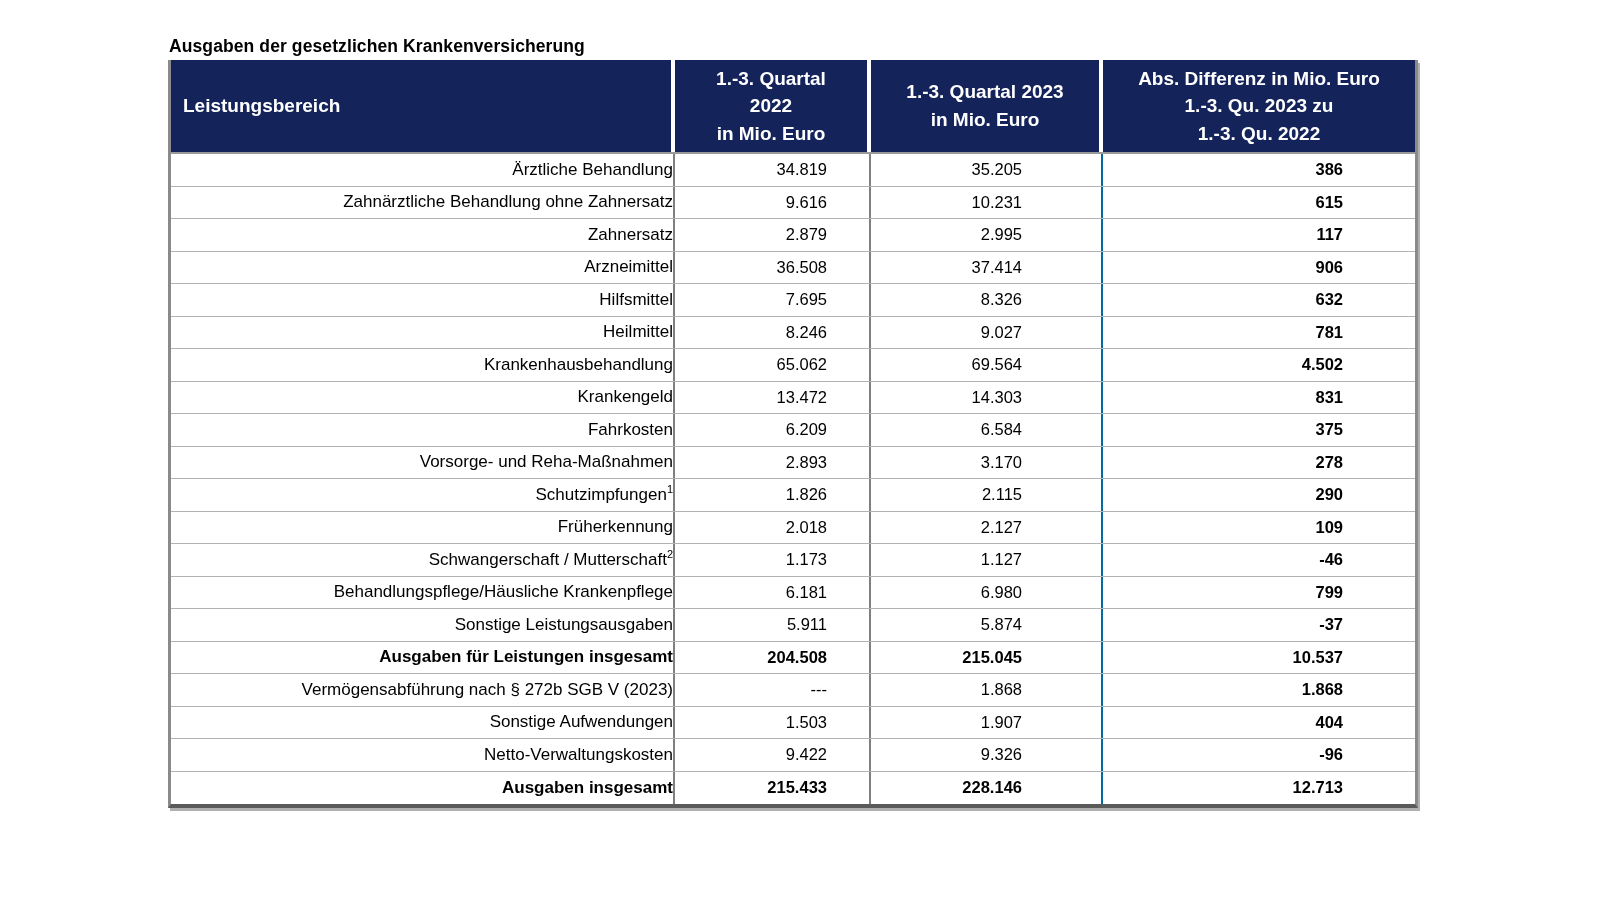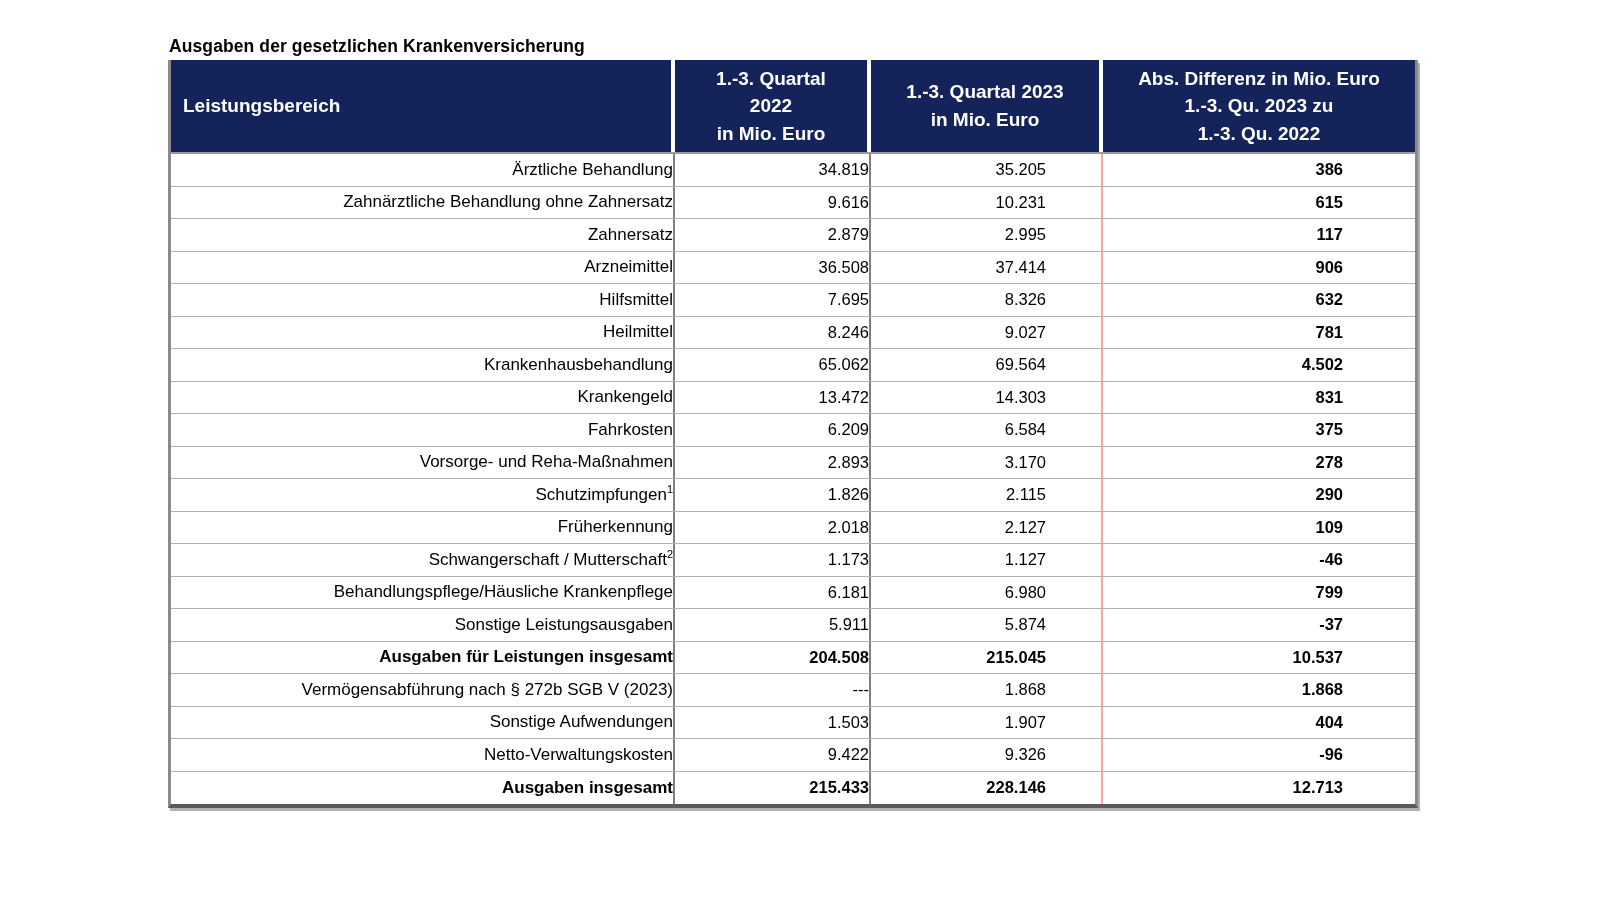--- a/index.html
+++ b/index.html
@@ -48,22 +48,22 @@
   .tbody{border-top:2px solid #9a9a9a;}
   .trow{height:32.5px;}
   .trow:not(:last-child){border-bottom:1px solid #b3b3b3;}
   .cell{
     display:flex;align-items:center;
     font-size:17px;
     overflow:hidden;white-space:nowrap;
   }
   .c-label{padding-left:58px;justify-content:flex-end;border-right:2px solid #7f7f7f;}
   .c-num{justify-content:flex-end;font-size:16.5px;}
-  .c-2022{border-right:2px solid #7f7f7f;}
-  .c-2023{padding-right:55px;border-right:2px solid #fca5a5;}
+  .c-2022{padding-right:42px;border-right:2px solid #7f7f7f;}
+  .c-2023{padding-right:79px;border-right:2px solid #0369a1;}
   .c-diff{padding-right:72px;font-weight:bold;margin-left:32px;}
   .sup{font-size:11px;line-height:1;align-self:flex-start;margin-top:5px;}
 
   .trow.total .c-label{padding-left:20px;font-weight:bold;}
   .trow.total .c-num{font-weight:bold;}
 </style>
 </head>
 <body>
 
 <div class="page">

